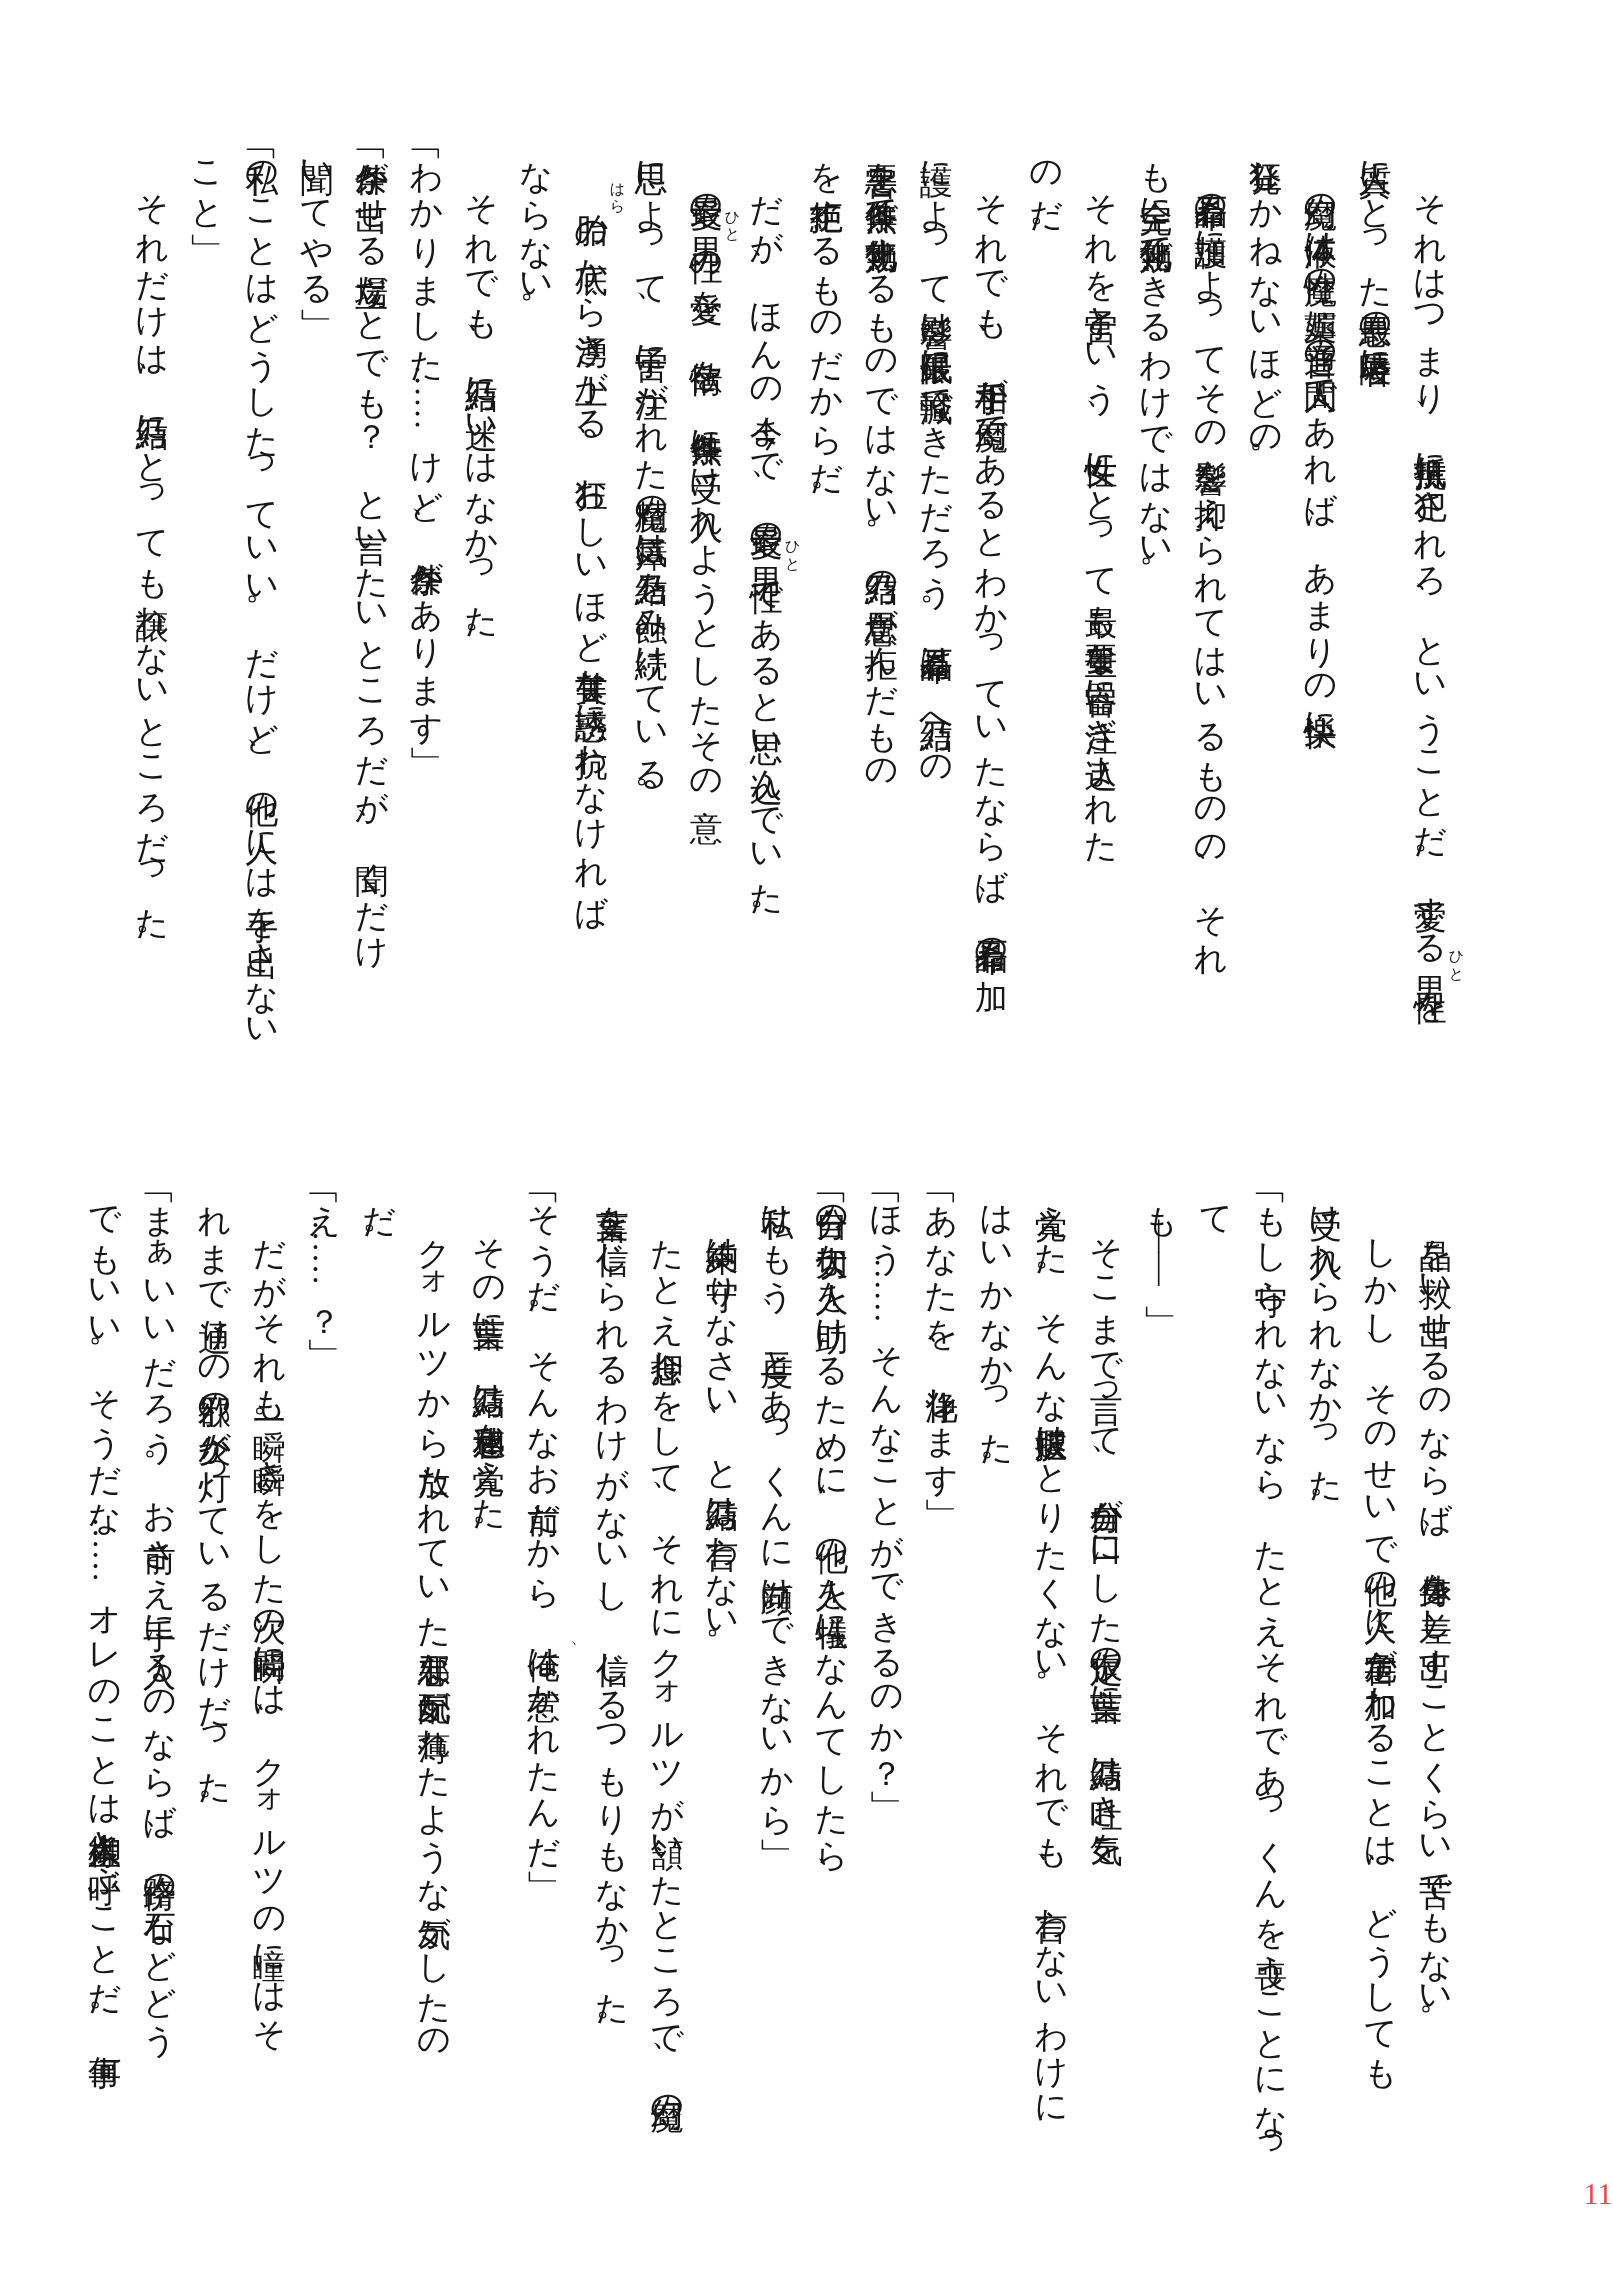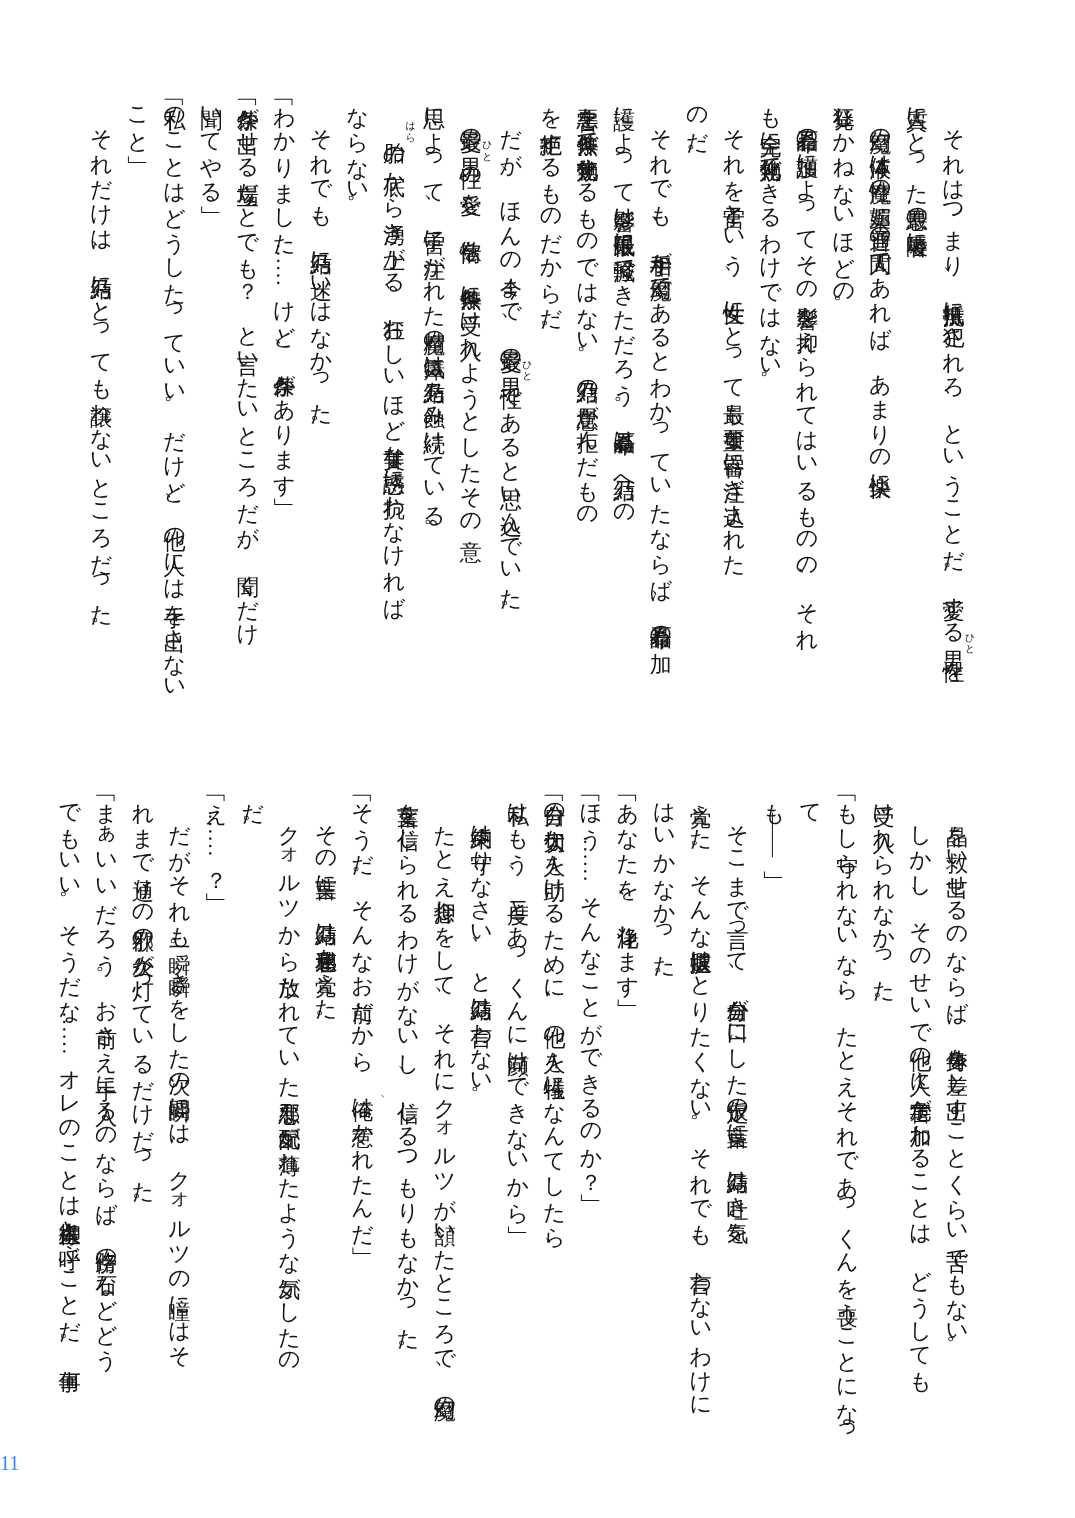--- a/index.html
+++ b/index.html
@@ -33,24 +33,24 @@
   .kenten {
     font-style: normal;
     -webkit-text-emphasis: filled sesame;
     text-emphasis: filled sesame;
   }
   .page-number {
     position: absolute;
     left: 0;
     right: 0;
     top: 1452px;
-    text-align: left;
+    text-align: right;
     font-family: "Liberation Serif", "DejaVu Serif", serif;
     font-size: 20px;
-    color: #3b82f6;
+    color: #ef4444;
   }
 </style>
 </head>
 <body>
 
 <div class="page">
 
   <div class="tier tier-top">
     <p class="line indent">それはつまり、無抵抗に犯されろ、ということだ。愛する<ruby>男性<rt>ひと</rt></ruby>を</p>
     <p class="line">人質にとった最悪の陵辱者に。</p>

